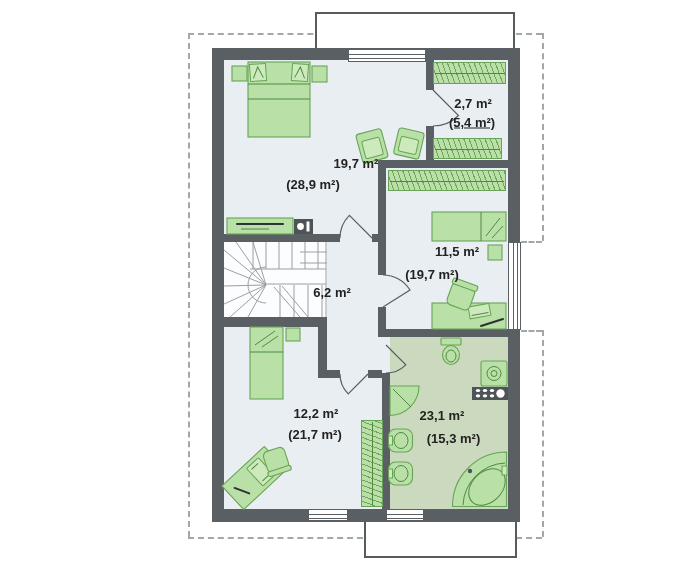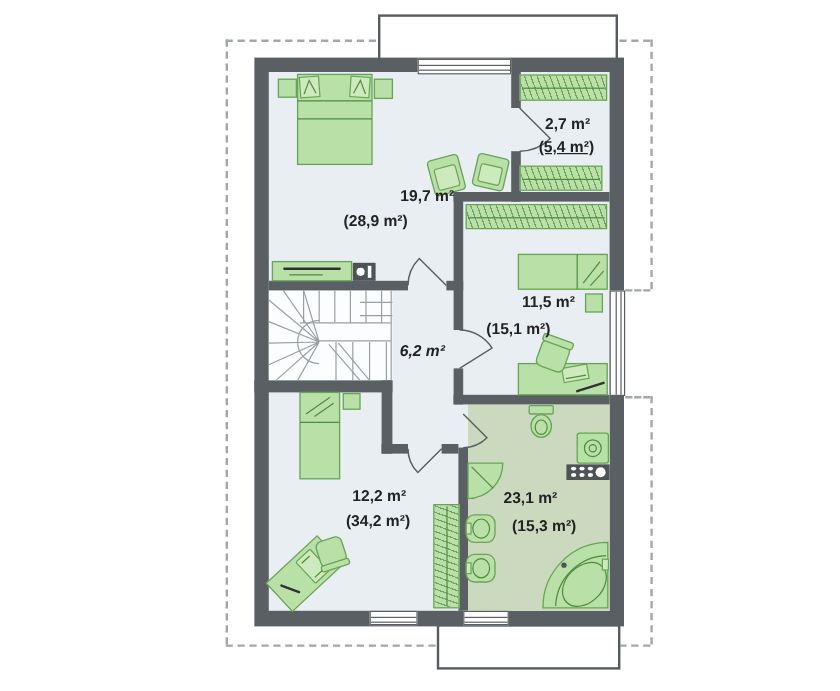--- a/index.html
+++ b/index.html
@@ -210,23 +210,23 @@
     </g>
   </svg>
 
   <div class="lbl" style="left:320px;top:163px;margin-left:36px;">19,7 m²</div>
   <div class="lbl" style="left:313px;top:184px;">(28,9 m²)</div>
 
   <div class="lbl" style="left:473px;top:103px;">2,7 m²</div>
   <div class="lbl" style="left:472px;top:122px;text-decoration:underline;">(5,4 m²)</div>
 
   <div class="lbl" style="left:433px;top:251px;margin-left:24px;">11,5 m²</div>
-  <div class="lbl" style="left:432px;top:274px;">(15,1 m²)</div>
-
-  <div class="lbl" style="left:352px;top:292px;font-style:italic;">6,2 m²</div>
+  <div class="lbl" style="left:432px;top:274px;">(19,7 m²)</div>
+
+  <div class="lbl" style="left:332px;top:292px;">6,2 m²</div>
 
   <div class="lbl" style="left:316px;top:413px;">12,2 m²</div>
-  <div class="lbl" style="left:315px;top:434px;">(34,2 m²)</div>
+  <div class="lbl" style="left:315px;top:434px;">(21,7 m²)</div>
 
   <div class="lbl" style="left:442px;top:415px;">23,1 m²</div>
   <div class="lbl" style="left:441px;top:438px;padding-left:25px;">(15,3 m²)</div>
 
 </div>
 
 </body></html>

